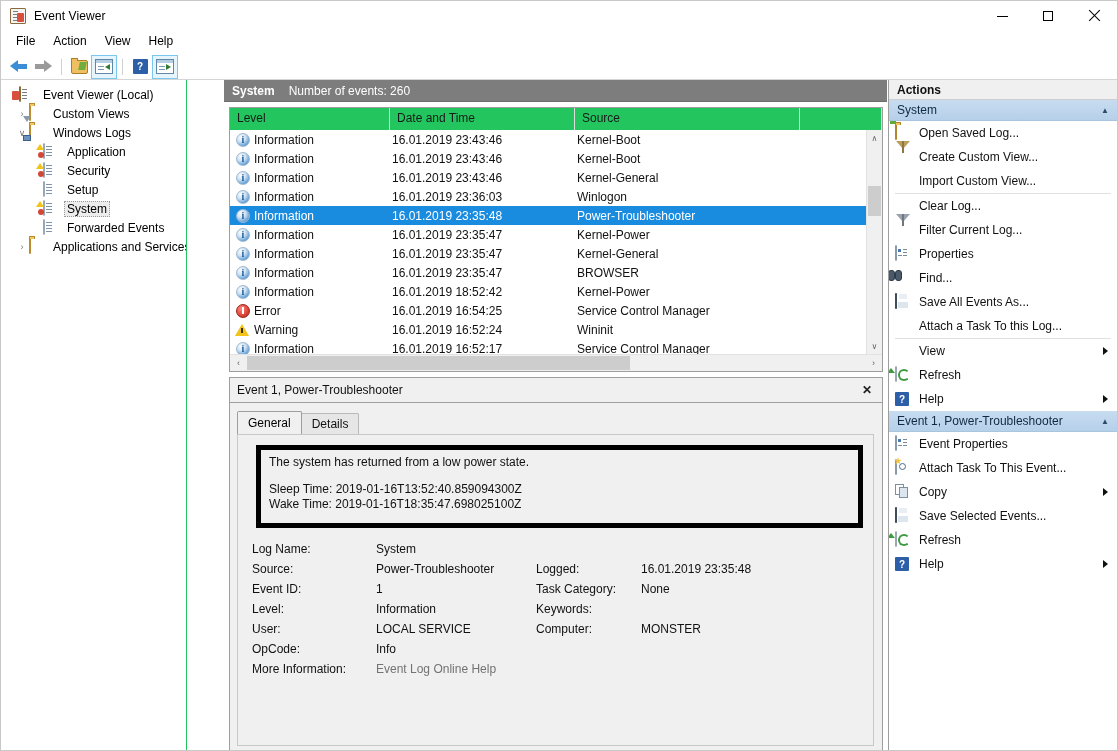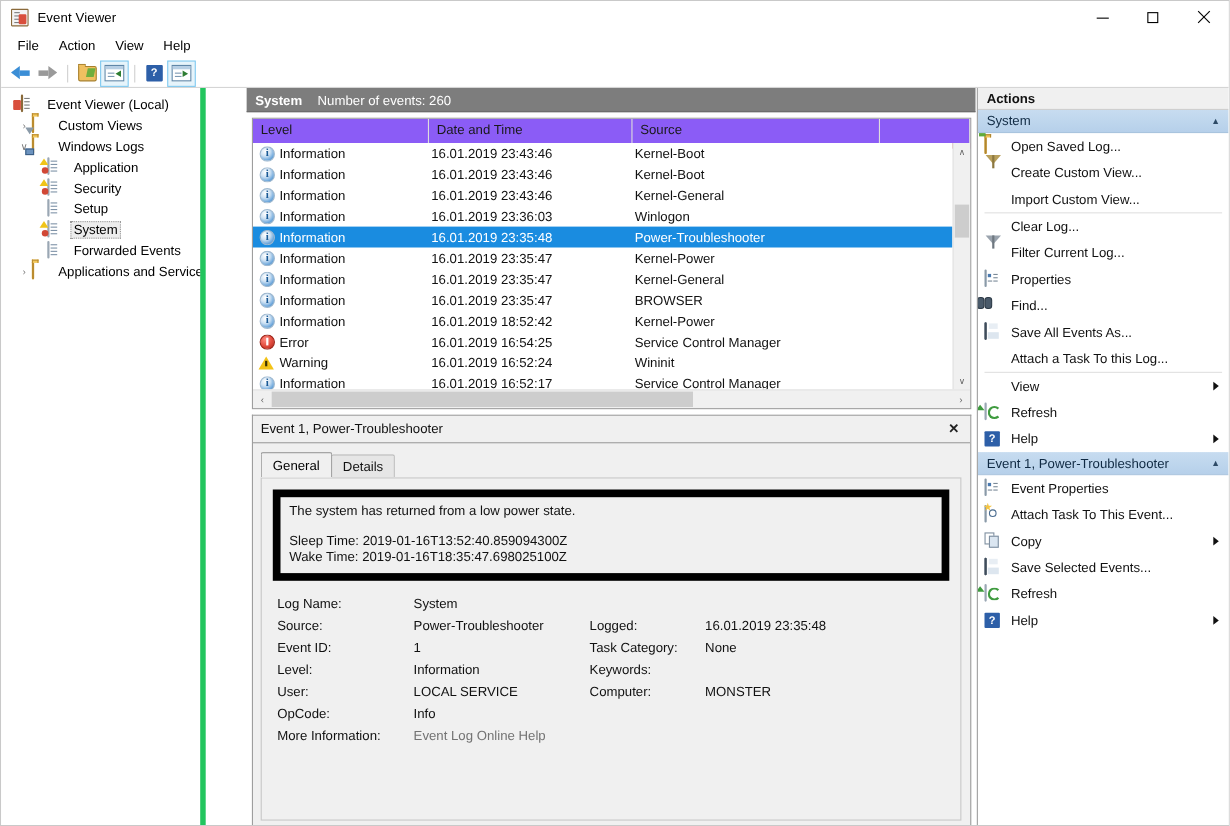--- a/index.html
+++ b/index.html
@@ -182,21 +182,21 @@
   .body {
     position: absolute; left: 0; top: 79px;
     width: 100%; bottom: 0;
   }
 
   
   .tree-pane {
     position: absolute; left: 0; top: 0;
     width: 186px; bottom: 0;
     background: #ffffff;
-    border-right: 5px solid #22c55e;
+    border-right: 1px solid #22c55e;
     overflow: hidden;
     padding-top: 5px; box-sizing: border-box;
   }
   .tree-row {
     display: flex; align-items: center;
     height: 19px; cursor: default;
     padding-left: 4px;
     white-space: nowrap;
   }
   .tree-row .twisty {
@@ -285,21 +285,21 @@
     position: absolute; left: 5px; top: 27px; right: 4px;
     height: 265px;
     border: 1px solid #9e9e9e;
     background: #fff;
     box-sizing: border-box;
     overflow: hidden;
   }
   .lv-head {
     display: flex; height: 22px;
     border-bottom: 5px solid #b91c1c;
-    background: #8b5cf6; position: relative;
+    background: #22c55e; position: relative;
   }
   .lv-th {
     font-size: 12px; color: #1a1a1a;
     padding: 3px 0 0 7px;
     border-right: 1px solid #dddddd;
     box-sizing: border-box; height: 22px;
     overflow: hidden; white-space: nowrap;
     cursor: default;
   }
   .lv-body {
@@ -425,22 +425,22 @@
     border-color: #9e9e9e;
   }
   .tabpanel {
     position: absolute; left: 7px; right: 8px;
     top: 56px; bottom: 4px;
     border: 1px solid #c8c8c8;
     background: #f0f0f0; box-sizing: border-box;
     overflow: hidden;
   }
   .msgbox {
-    margin: 10px 10px 0 10px;
-    border: 7px solid #000000;
+    margin: 10px 10px 0 18px;
+    border: 5px solid #000000;
     background: #f0f0f0;
     height: 83px;
     padding: 5px 8px; box-sizing: border-box;
     font-size: 12px; color: #111; line-height: 15px;
     overflow: hidden;
   }
   .msg-line { white-space: pre; }
   .msg-blank { height: 12px; }
   .wake-underline {
     position: relative; display: inline-block;

